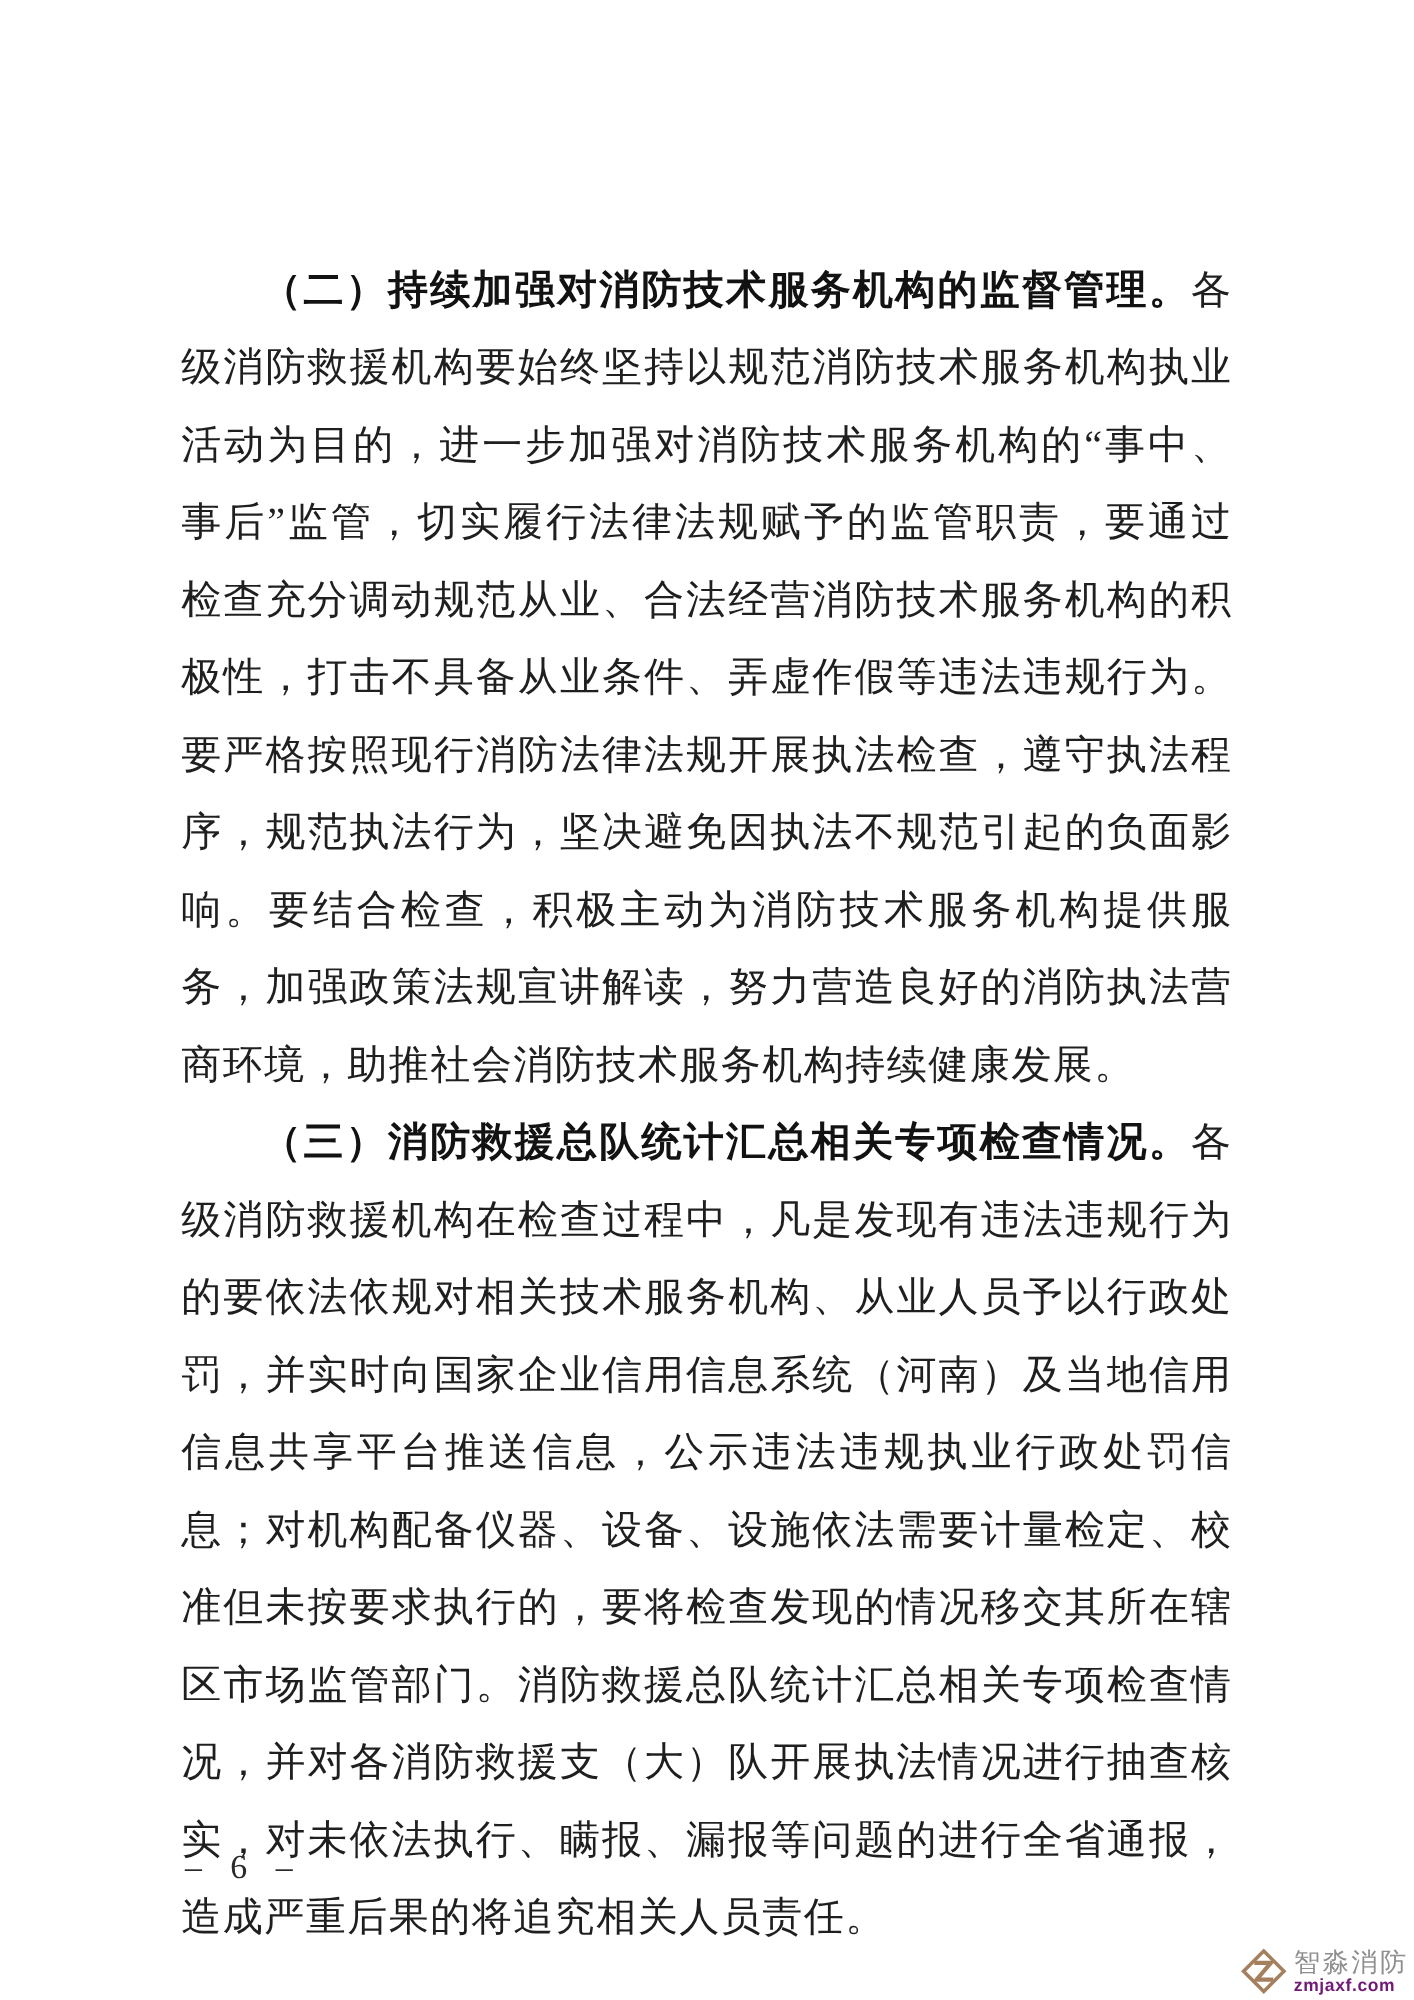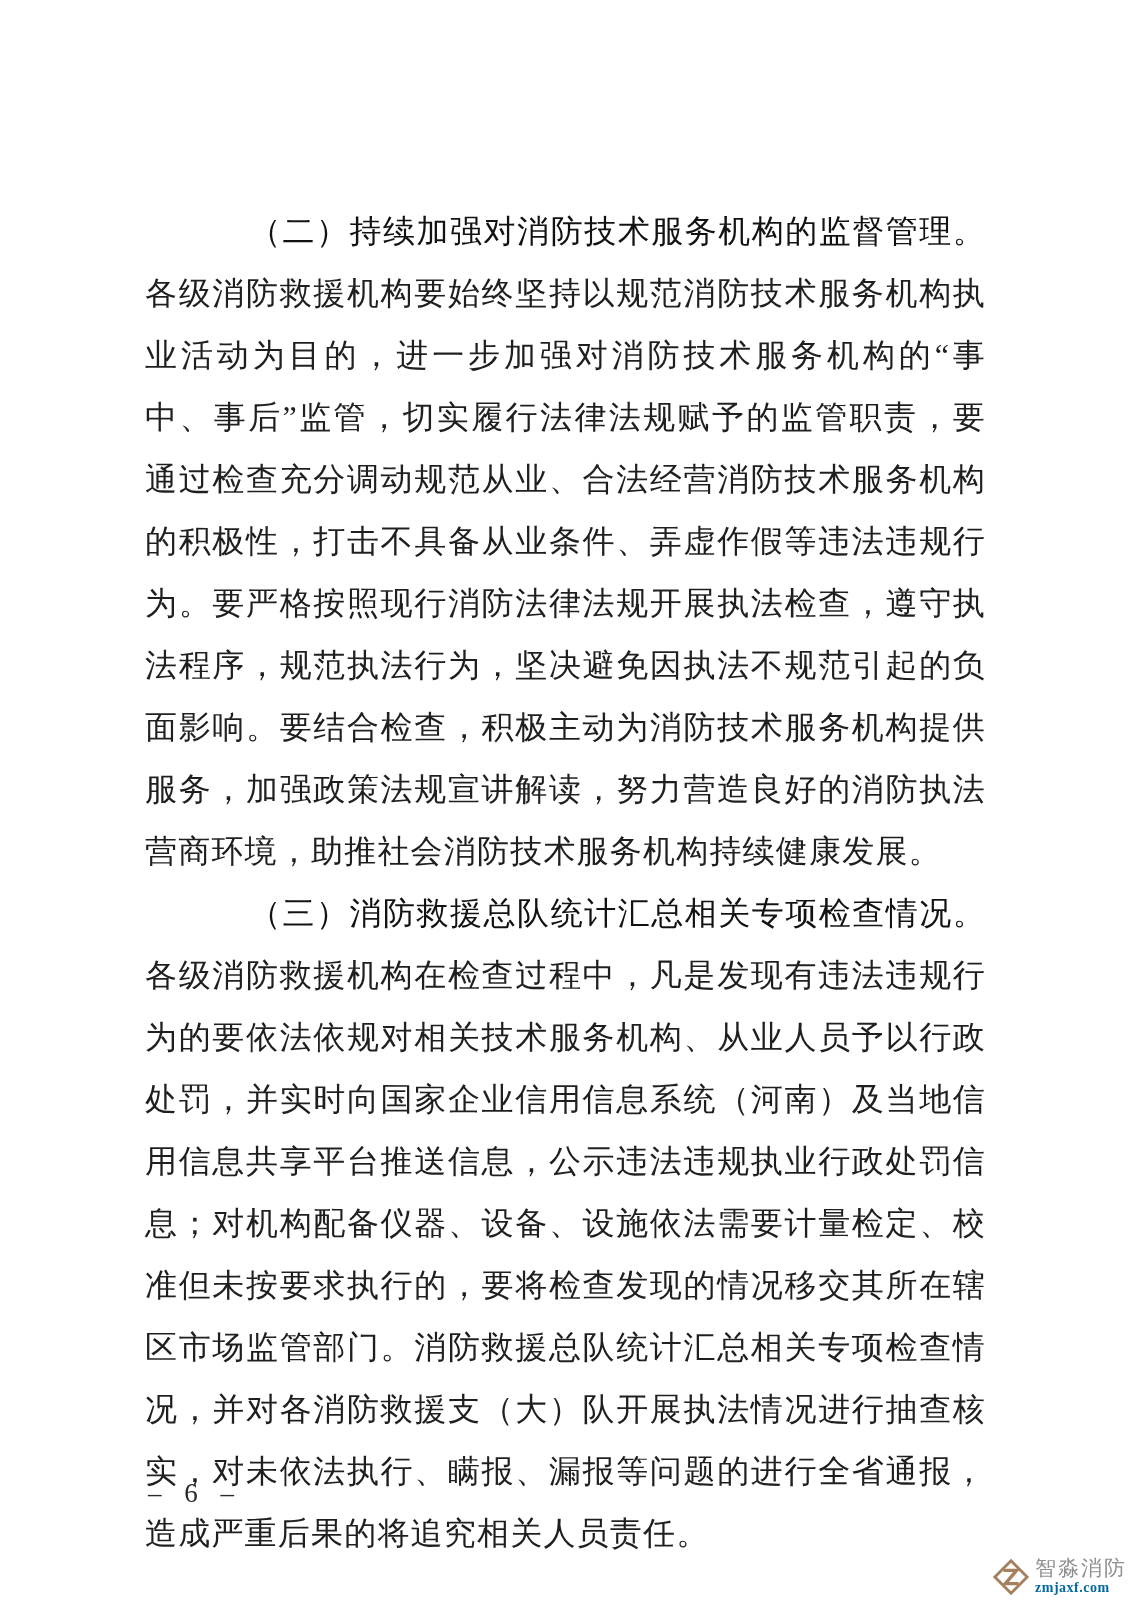--- a/index.html
+++ b/index.html
@@ -22,23 +22,22 @@
     margin: 0;
     font-size: 32px;
     line-height: 62px;
     text-align: justify;
     text-justify: inter-ideograph;
     text-indent: 2em;
     letter-spacing: 1.2px;
     color: #1f1f1f;
   }
   .para .lead {
-    font-weight: normal;
+    font-weight: bold;
     color: #121212;
-    margin-left: 40px;
   }
   .page-number {
     position: absolute;
     left: 148px;
     top: 1478px;
     font-size: 27px;
     letter-spacing: 8px;
     color: #2a2a2a;
     font-family: "Liberation Serif", "DejaVu Serif", serif;
   }
@@ -46,31 +45,31 @@
     position: absolute;
     right: 4px;
     bottom: 4px;
     display: flex;
     align-items: center;
     gap: 5px;
   }
   .wm-logo { width: 38px; height: 38px; flex: 0 0 auto; }
   .wm-text { display: flex; flex-direction: column; line-height: 1.05; }
   .wm-brand {
-    font-family: Liberation Mono, monospace;
+    font-family: Liberation Serif, serif;
     font-size: 21px;
     letter-spacing: 2px;
     color: #8f8f8f;
   }
   .wm-site {
-    font-family: Liberation Serif, serif;
+    font-family: Liberation Sans, sans-serif;
     font-size: 14px;
     font-weight: bold;
     letter-spacing: 0.5px;
-    color: #0369a1;
+    color: #701a75;
   }
 </style>
 </head>
 <body>
 
 <div class="page">
 
   <div class="content">
     <p class="para"><span class="lead">（二）持续加强对消防技术服务机构的监督管理。</span><span>各级消防救援机构要始终坚持以规范消防技术服务机构执业活动为目的，进一步加强对消防技术服务机构的“事中、事后”监管，切实履行法律法规赋予的监管职责，要通过检查充分调动规范从业、合法经营消防技术服务机构的积极性，打击不具备从业条件、弄虚作假等违法违规行为。要严格按照现行消防法律法规开展执法检查，遵守执法程序，规范执法行为，坚决避免因执法不规范引起的负面影响。要结合检查，积极主动为消防技术服务机构提供服务，加强政策法规宣讲解读，努力营造良好的消防执法营商环境，助推社会消防技术服务机构持续健康发展。</span></p>
     <p class="para"><span class="lead">（三）消防救援总队统计汇总相关专项检查情况。</span><span>各级消防救援机构在检查过程中，凡是发现有违法违规行为的要依法依规对相关技术服务机构、从业人员予以行政处罚，并实时向国家企业信用信息系统（河南）及当地信用信息共享平台推送信息，公示违法违规执业行政处罚信息；对机构配备仪器、设备、设施依法需要计量检定、校准但未按要求执行的，要将检查发现的情况移交其所在辖区市场监管部门。消防救援总队统计汇总相关专项检查情况，并对各消防救援支（大）队开展执法情况进行抽查核实，对未依法执行、瞒报、漏报等问题的进行全省通报，造成严重后果的将追究相关人员责任。</span></p>

